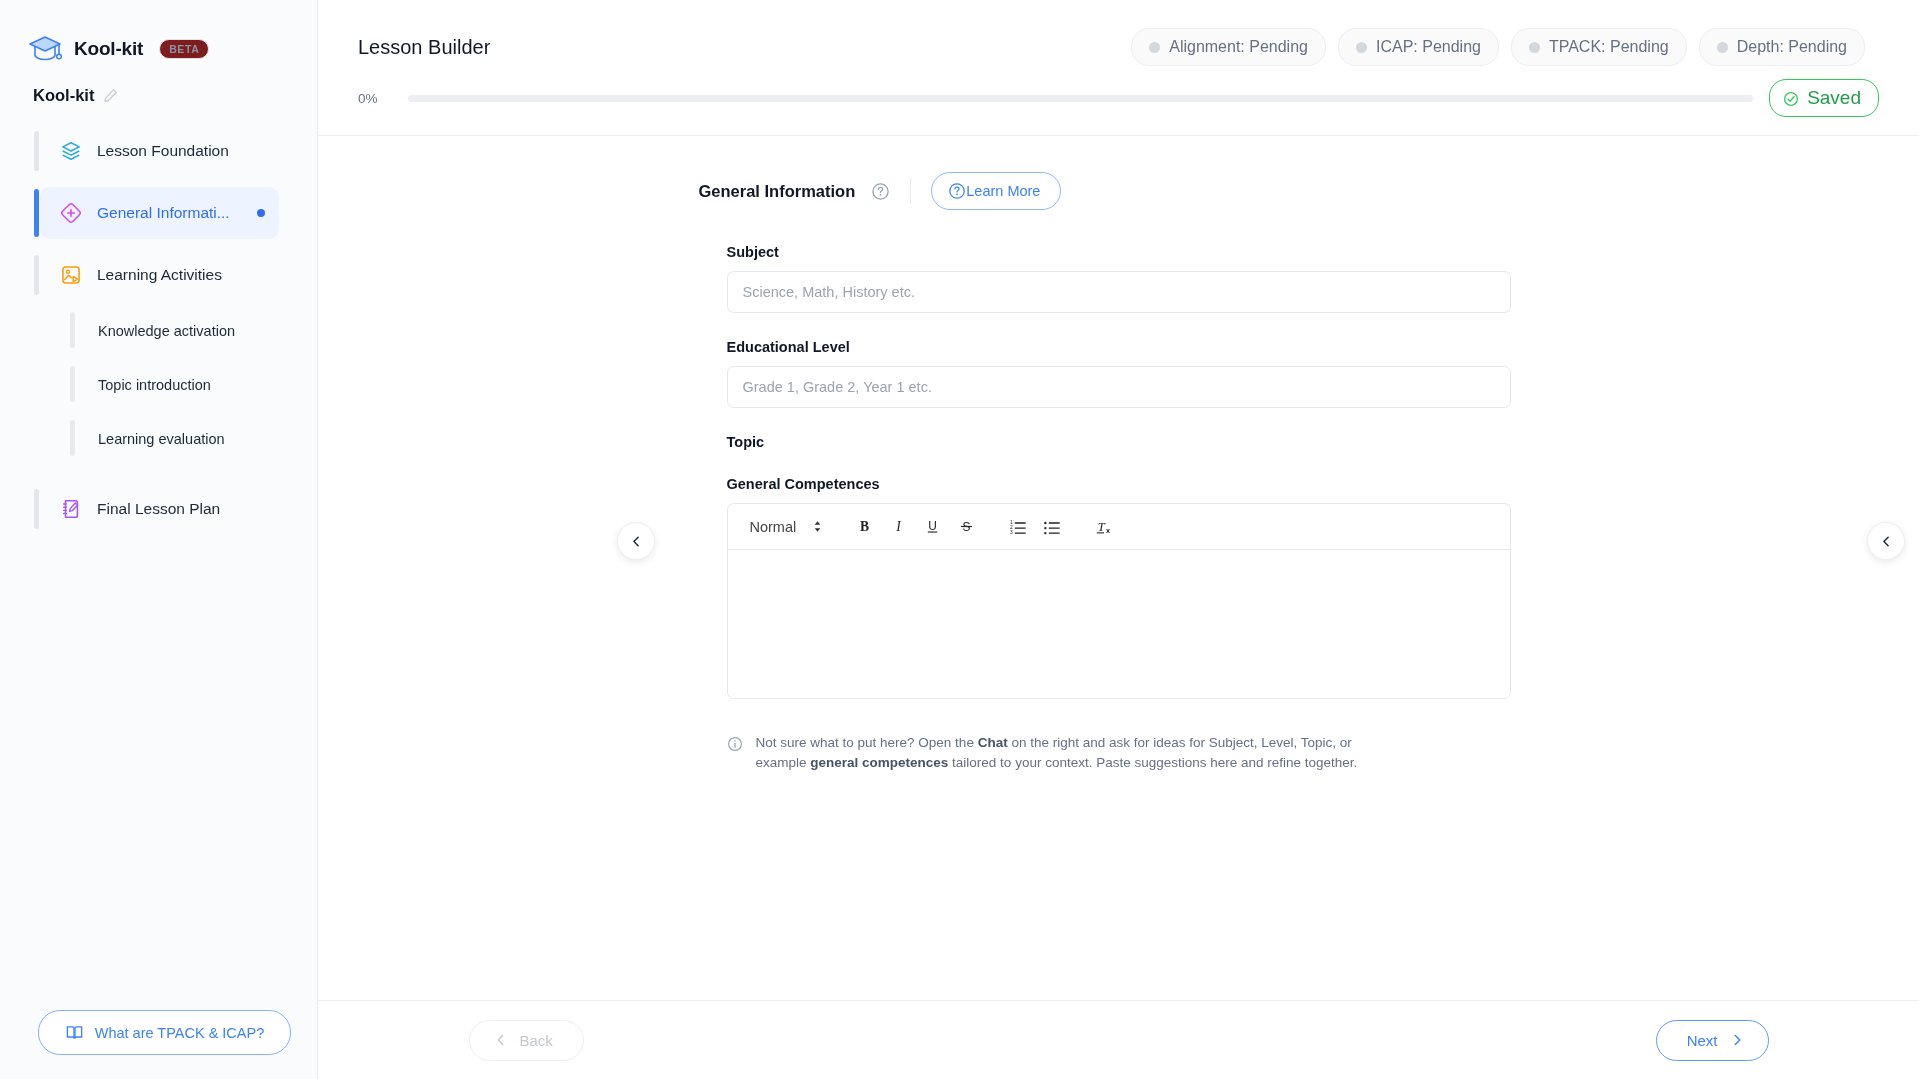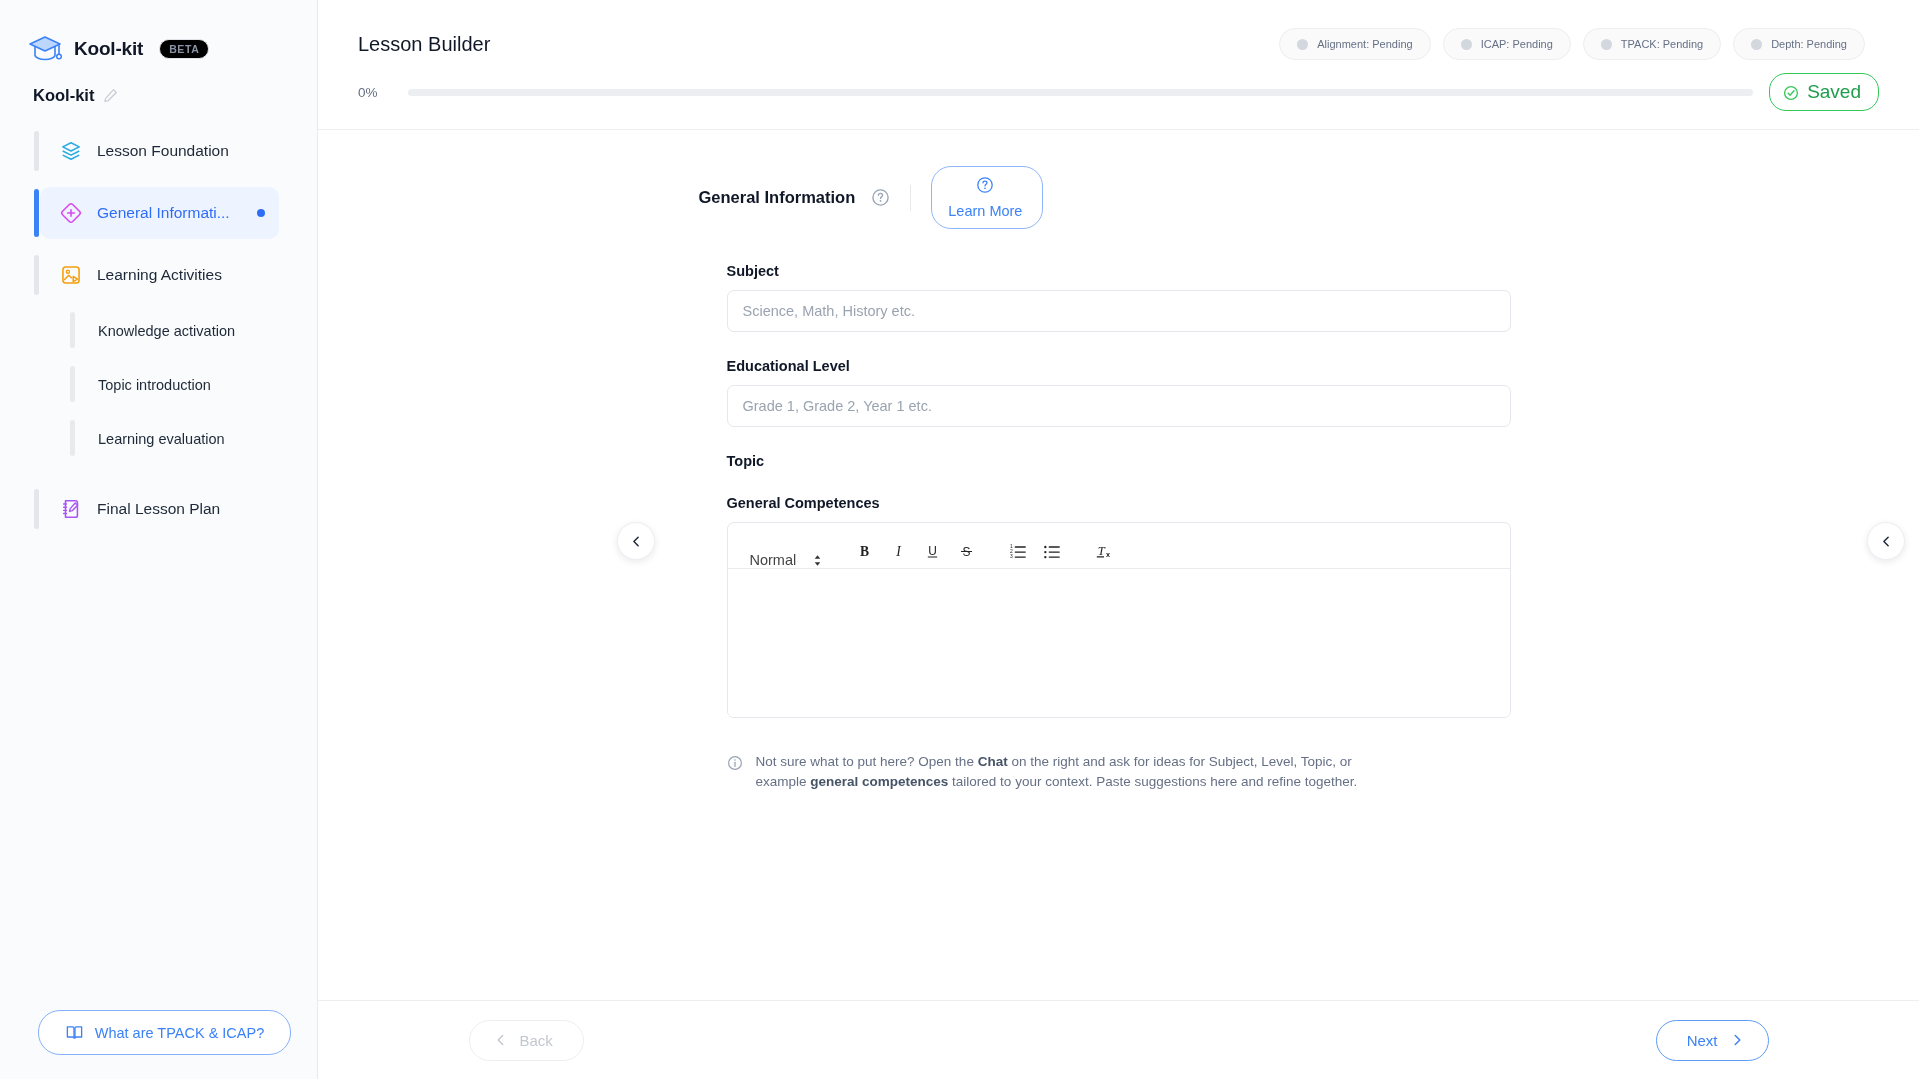--- a/index.html
+++ b/index.html
@@ -25,21 +25,21 @@
     padding: 26px 0 0 28px;
     height: 72px;
   }
   .brand-logo { width: 34px; height: 30px; flex: 0 0 34px; }
   .brand-name {
     font-size: 19px; font-weight: 700; color: #101828; letter-spacing: -0.2px;
   }
   .beta-badge {
     font-size: 10.5px; font-weight: 600; color: #8a94a6;
     border: 1px solid #e1e4ea; border-radius: 10px;
-    padding: 3px 9px 3px 9px; background: #000000;
+    padding: 3px 9px 3px 9px; background: #7f1d1d;
     letter-spacing: 0.6px; margin-left: 4px;
   }
   .project-row {
     display: flex; align-items: center; gap: 9px;
     padding: 14px 0 0 33px;
   }
   .project-name { font-size: 16.5px; font-weight: 700; color: #101828; }
   .pencil-icon { width: 15px; height: 15px; opacity: .55; }
 
   .nav { margin-top: 20px; flex: 1 1 auto; overflow: hidden; }
@@ -106,25 +106,25 @@
   .main { flex: 1 1 auto; display: flex; flex-direction: column; position: relative; min-width: 0; }
 
   .topbar { padding: 0 0 0 0; background: #fff; border-bottom: 1px solid #eceef1; }
   .topbar-row1 {
     display: flex; align-items: center; justify-content: space-between;
     padding: 28px 54px 0 40px;
   }
   .page-title { font-size: 20px; font-weight: 400; color: #101828; }
   .chips { display: flex; align-items: center; gap: 12px; }
   .chip {
-    display: flex; align-items: flex-end; gap: 9px;
+    display: flex; align-items: center; gap: 9px;
     border: 1px solid #eceef1; border-radius: 18px;
     background: #fafafb;
     padding: 9px 17px;
-    font-size: 11px; color: #667085; white-space: nowrap;
+    font-size: 16px; color: #667085; white-space: nowrap;
   }
   .chip-dot { width: 11px; height: 11px; border-radius: 50%; background: #d3d7de; flex: 0 0 11px; }
 
   .topbar-row2 {
     display: flex; align-items: center; gap: 16px;
     padding: 13px 40px 18px 40px;
   }
   .pct { font-size: 13.5px; color: #667085; width: 34px; flex: 0 0 34px; }
   .progress-track {
     flex: 1 1 auto; height: 7px; border-radius: 5px; background: #eceef1;
@@ -148,45 +148,45 @@
   .form-wrap { width: 840px; margin: 0 auto; padding-top: 36px; }
 
   .section-head {
     display: flex; align-items: center; gap: 16px;
     padding-left: 0; margin-bottom: 34px; justify-content: flex-start;
   }
   .section-title { font-size: 16.5px; font-weight: 700; color: #101828; }
   .q-icon { width: 19px; height: 19px; flex: 0 0 19px; cursor: pointer; }
   .vdiv { width: 1px; height: 26px; background: #e6e8ec; margin: 0 4px; }
   .learn-more {
-    display: flex; align-items: center; gap: 9px;
+    display: flex; align-items: center; 
     border: 1px solid #8fb6fb; border-radius: 20px;
     background: #fff; color: #3b82f6;
-    font-size: 14.5px; padding: 9px 20px 9px 16px; cursor: pointer; flex-direction: column;
+    font-size: 14.5px; padding: 9px 20px 9px 16px; cursor: pointer;
   }
 
   .field { margin-bottom: 26px; padding: 0 28px; }
   .field-label {
     font-size: 14.5px; font-weight: 700; color: #101828;
     margin-bottom: 11px; display: block;
   }
   .text-input {
     width: 100%; height: 42px;
     border: 1px solid #e4e7ec; border-radius: 7px;
     background: #fff;
     font-size: 14.5px; color: #101828;
     padding: 0 15px;
     font-family: "Liberation Sans", sans-serif;
     outline: none;
   }
   .text-input::placeholder { color: #9aa3b0; }
 
   .editor { border: 1px solid #e4e7ec; border-radius: 7px; overflow: hidden; background: #fff; }
   .editor-toolbar {
-    display: flex; align-items: flex-end; gap: 0;
+    display: flex; align-items: center; gap: 0;
     height: 46px; border-bottom: 1px solid #e9ebef;
     padding: 0 12px;
   }
   .tb-select {
     display: flex; align-items: center; gap: 16px;
     font-size: 14.5px; color: #444; padding: 0 10px; cursor: pointer;
     margin-right: 14px;
   }
   .tb-btn {
     width: 34px; height: 34px;

